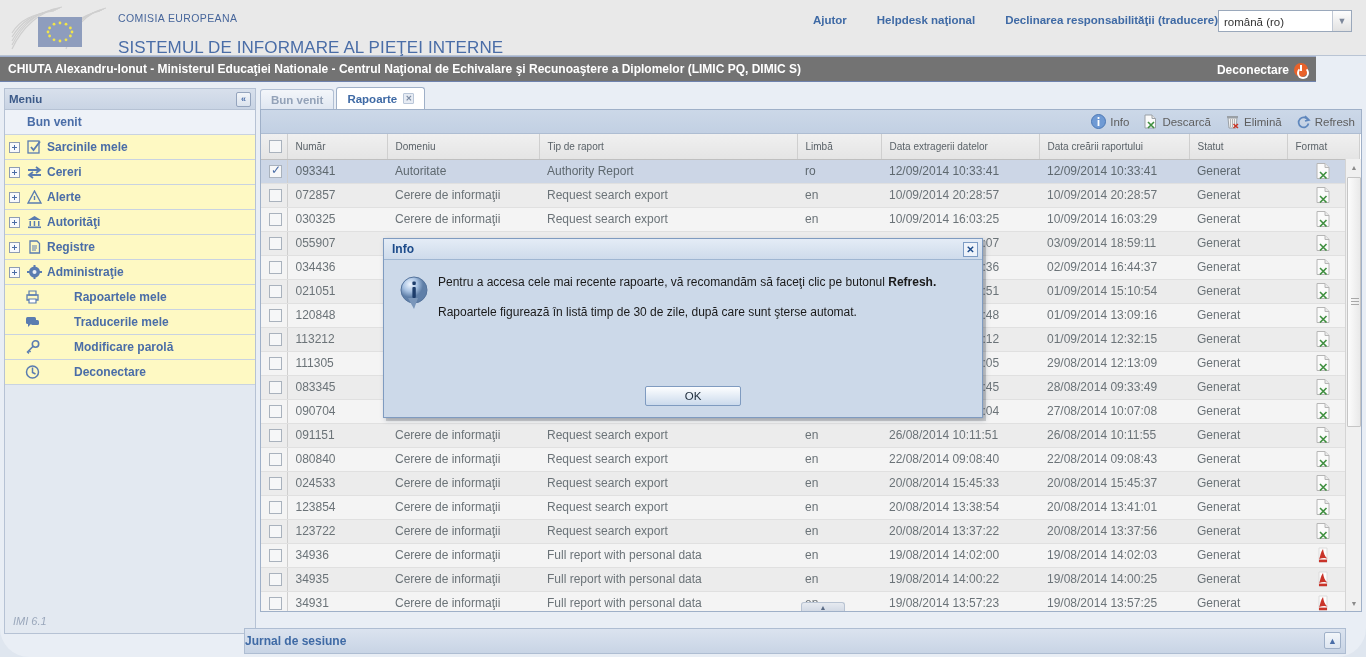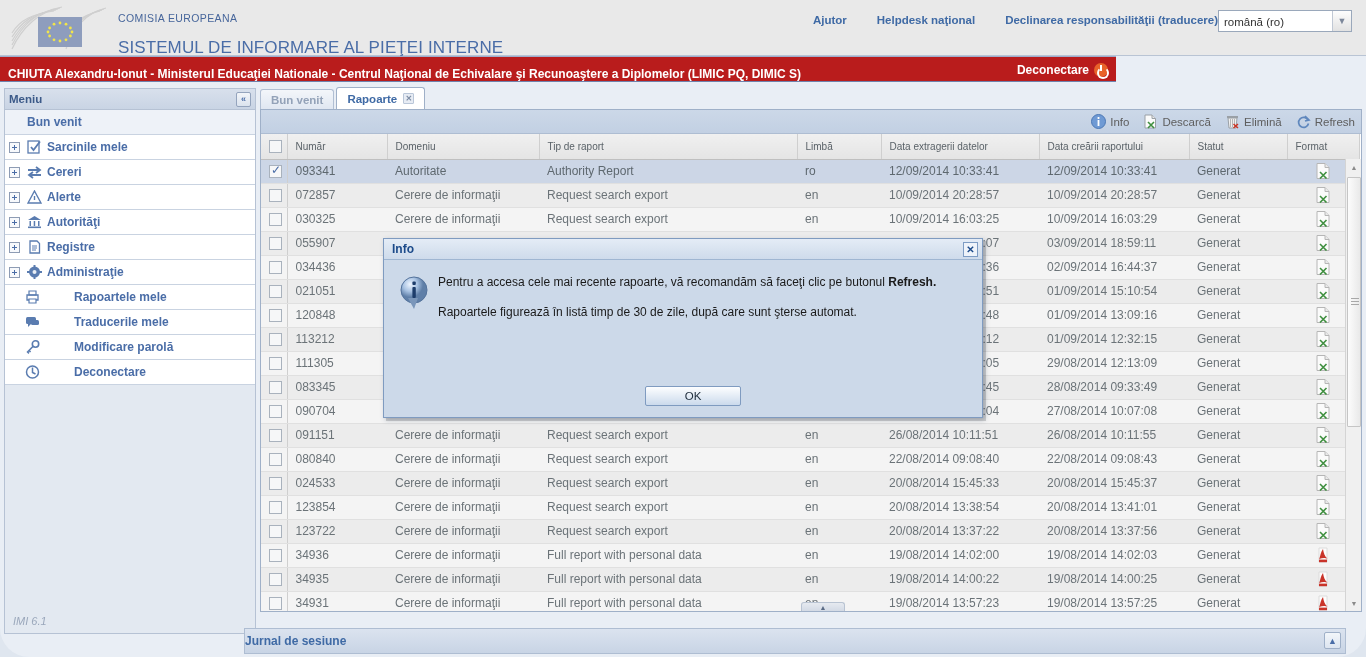--- a/index.html
+++ b/index.html
@@ -56,27 +56,27 @@
   .lang-arrow {
     position: absolute; right: 15px; top: 11px; width: 19px; height: 20px;
     background: linear-gradient(#fdfdfd,#e2e2e2);
     border-left: 1px solid #c0c8d4;
     display: flex; align-items: center; justify-content: center;
     color: #7c879a; font-size: 9px;
   }
 
   
   .user-bar {
-    position: absolute; left: 0; top: 56px; width: 1116px; height: 26px;
-    background: #b91c1c;
+    position: absolute; left: 0; top: 56px; width: 1316px; height: 26px;
+    background: #737373;
     border-top: 1px solid #9fadcb;
     border-bottom: 1px solid #6f82ad;
     color: #ffffff;
     font-size: 12px; font-weight: bold;
-    display: flex; align-items: flex-end;
+    display: flex; align-items: center;
   }
   .user-bar .uname { margin-left: 8px; }
   .logout-wrap {
     position: absolute; right: 8px; top: 0; height: 26px;
     display: flex; align-items: center; gap: 5px;
     cursor: pointer;
   }
   .power-icon {
     width: 14px; height: 14px; border-radius: 50%;
     background: #e8622a; position: relative;
@@ -107,21 +107,21 @@
     margin-left: auto; width: 15px; height: 15px;
     background: linear-gradient(#f2f5f9,#dbe3ee);
     border: 1px solid #94a4bd; border-radius: 2px;
     font-size: 9px; color: #4a6da7;
     display: flex; align-items: center; justify-content: center;
     cursor: pointer;
   }
   .menu-item {
     height: 25px; display: flex; align-items: center;
     border-bottom: 1px solid #c9d3e1;
-    background: #ffffff;
+    background: #fef9c3;
     color: #4a6da7; font-weight: bold; font-size: 12px;
     cursor: pointer; padding-left: 4px;
   }
   .menu-item.welcome { padding-left: 22px; background: #eef2f8; }
   .expander {
     width: 11px; height: 11px; border: 1px solid #8e9cb4; background: #f7f9fc;
     margin-right: 5px; position: relative; flex: none;
   }
   .expander::before {
     content:""; position:absolute; left:2px; top:4.5px; width:5px; height:1px; background:#4a6da7;

